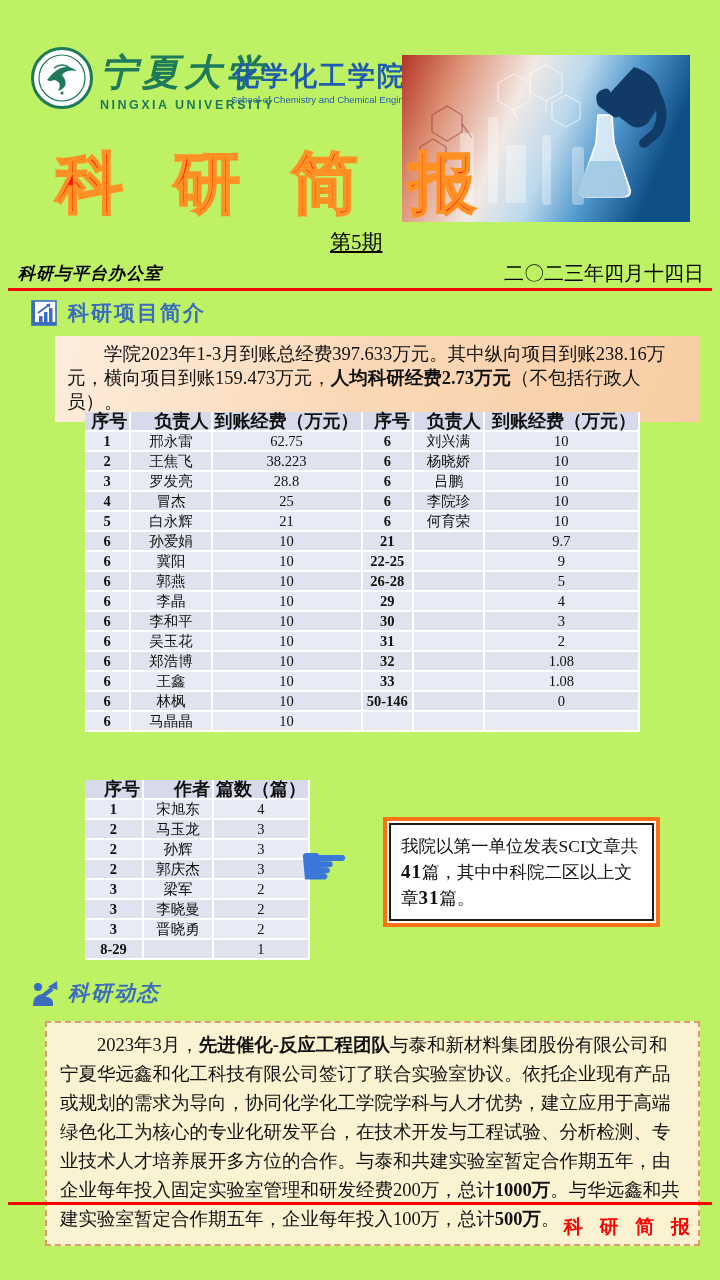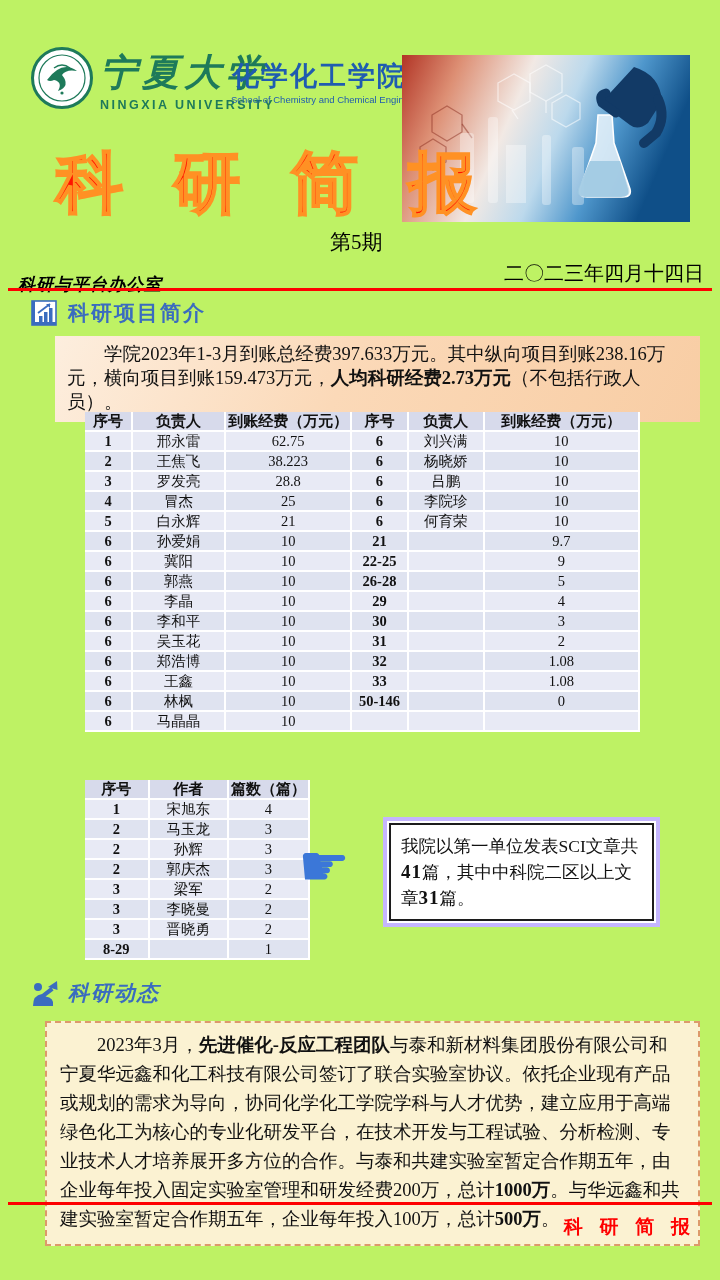--- a/index.html
+++ b/index.html
@@ -16,22 +16,22 @@
                color:#1f5cb0; letter-spacing:2px; font-family:"Liberation Sans", sans-serif; }
   .school-en { position:absolute; left:231px; top:94px; font-size:9.5px; color:#1f5cb0;
                font-family:"Liberation Sans", sans-serif; }
   .photo { position:absolute; left:402px; top:55px; width:288px; height:167px; }
   .photo svg { width:100%; height:100%; display:block; }
 
   
   .bulletin-title { position:absolute; left:56px; top:138px; font-size:67px; font-weight:bold;
                     color:#ff1400; -webkit-text-stroke:2px #ff9124; letter-spacing:16px;
                     font-family:"Liberation Sans", sans-serif; }
-  .issue { position:absolute; left:330px; top:228px; font-size:21px; color:#000; }
-  .office { position:absolute; left:18px; top:262px; font-size:17px; font-weight:bold; font-style:italic; color:#000; letter-spacing:1px;margin-top:11px; }
+  .issue { position:absolute; left:330px; top:228px; font-size:21px; color:#000;text-decoration:underline; }
+  .office { position:absolute; left:18px; top:262px; font-size:17px; font-weight:bold; font-style:italic; color:#000; letter-spacing:1px; }
   .date { position:absolute; right:16px; top:260px; font-size:20px; color:#000; }
   .rule-top { position:absolute; left:8px; top:288px; width:704px; height:3px; background:#fe0000; }
   .rule-bottom { position:absolute; left:8px; top:1202px; width:704px; height:3px; background:#fe0000; }
   .footer-label { position:absolute; right:24px; top:1214px; font-size:19px; font-weight:bold;
                   color:#fe0000; letter-spacing:6px; }
 
   
   .section-head { position:absolute; display:flex; align-items:center; gap:10px; }
   .section-head .label { font-size:21px; font-weight:bold; color:#3a6cbf; letter-spacing:2px;
                          font-family:"Liberation Sans", sans-serif; }
@@ -43,33 +43,33 @@
   
   .summary-box { position:absolute; left:55px; top:336px; width:645px;
                  background:linear-gradient(115deg,#fdeede 0%,#fbd9b8 45%,#f8cda4 100%);
                  padding:6px 12px 8px 12px; font-size:18.5px; line-height:24px; color:#111; }
   .summary-box p { text-indent:2em; }
   .news-box { position:absolute; left:45px; top:1021px; width:655px; background:#fbf2d2;
               border:2px dashed #dd9a6b; padding:8px 13px 10px 13px;
               font-size:18.5px; line-height:29px; color:#111; }
   .news-box p { text-indent:2em; }
   .callout-box { position:absolute; left:383px; top:817px; width:277px;
-                 border:4px solid #c4b5fd; background:#fff;
+                 border:4px solid #f97316; background:#fff;
                  box-shadow: inset 0 0 0 2px #ffffff, inset 0 0 0 4px #1c1c1c;
                  padding:12px 12px 12px 14px; font-size:17.5px; line-height:26px; color:#111; }
   .hand { position:absolute; left:298px; top:832px; font-size:58px; color:#3b77d8;
           font-family:"DejaVu Sans", sans-serif; }
   .bold-seg { font-weight:bold; }
   .num-bold { font-weight:bold; font-size:19px; letter-spacing:1px; }
 
   
   table { border-collapse:separate; border-spacing:0; font-family:"Liberation Serif", serif; }
   th, td { border-right:2px solid #fff; border-bottom:2px solid #fff; text-align:center;
            padding:1px 2px; font-size:14.5px; height:18px; line-height:16px; color:#111; }
-  th { background:#d7daeb; font-weight:bold; font-size:15px; white-space:nowrap; }
+  th { background:#d7daeb; font-weight:bold; font-size:18px; white-space:nowrap;text-align:right; }
   tr:nth-child(odd) td { background:#e8eaf5; }
   tr:nth-child(even) td { background:#dfe3f0; }
   td.seq { font-weight:bold; }
   #projects-table { position:absolute; left:85px; top:412px; width:555px; }
   #papers-table   { position:absolute; left:85px; top:780px; width:225px; }
 </style>
 </head>
 <body>
 
 <div class="page">

